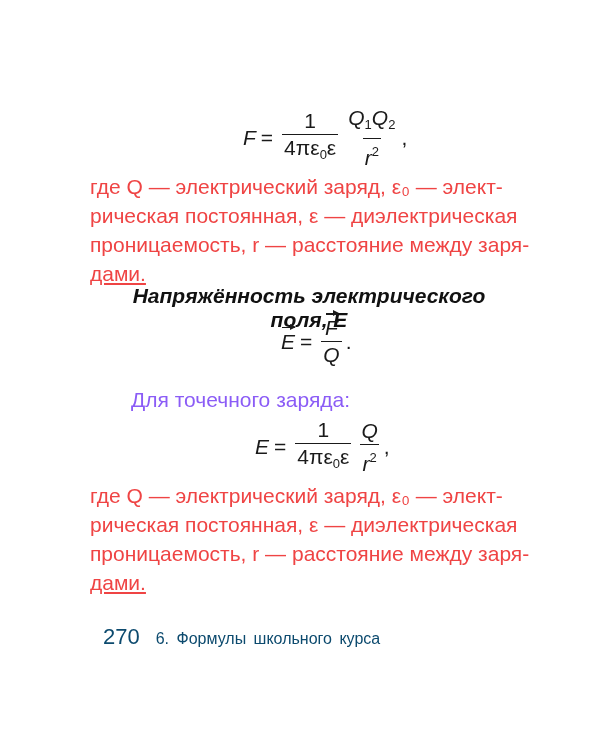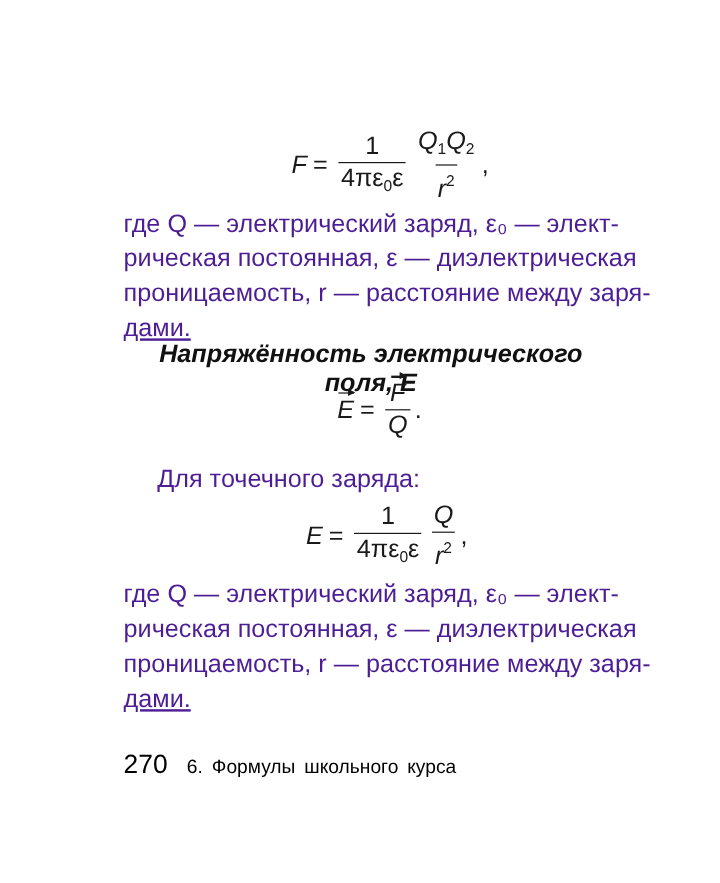--- a/index.html
+++ b/index.html
@@ -8,32 +8,32 @@
   .page { position: absolute; left: 0; top: 0; width: 600px; height: 736px; }
   .formula { position: absolute; display: flex; align-items: center;
              font-family: "Liberation Sans", sans-serif; font-size: 21px; color: #1a1a1a; }
   .it { font-style: italic; }
   .frac { display: inline-flex; flex-direction: column; align-items: center; margin: 0 4px; }
   .frac .num { padding: 0 2px 1px 2px; line-height: 24px; }
   .frac .den { padding: 1px 2px 0 2px; line-height: 24px; border-top: 1.5px solid #1a1a1a; text-align: center; }
   .sub { font-size: 13px; vertical-align: -4px; }
   .sup { font-size: 13px; vertical-align: 9px; }
   .eq { margin: 0 5px; }
-  .para { position: absolute; left: 103px; width: 412px; font-size: 21px; line-height: 29px;
-          text-align: justify; color: #4c1d95; }
+  .para { position: absolute; left: 90px; width: 412px; font-size: 21px; line-height: 29px;
+          text-align: justify; color: #ef4444; }
   .line { display: block; text-align-last: justify; white-space: nowrap; }
   .line.last { text-align-last: left; text-decoration: underline; }
   .heading { position: absolute; left: 103px; width: 412px; top: 284px; text-align: center;
              font-weight: bold; font-style: italic; font-size: 21px; color: #111; }
   .vec { position: relative; display: inline-block; }
   .vec::before { content: ""; position: absolute; left: 1px; right: 0; top: -3px; height: 1.5px; background:#1a1a1a; }
   .vec::after { content: ""; position: absolute; right: -1px; top: -6px; border-left: 6px solid #1a1a1a;
                 border-top: 3.5px solid transparent; border-bottom: 3.5px solid transparent; }
-  .intro { position: absolute; left: 131px; top: 388px; font-size: 21px; color: #4c1d95; }
-  .footer { position: absolute; left: 103px; top: 624px; display: flex; align-items: baseline; color: #000000; }
+  .intro { position: absolute; left: 131px; top: 388px; font-size: 21px; color: #8b5cf6; }
+  .footer { position: absolute; left: 103px; top: 624px; display: flex; align-items: baseline; color: #0c4a6e; }
   .pagenum { font-size: 22px; margin-right: 16px; }
   .chapter { font-size: 16px; word-spacing: 3px; text-align: right; }
 </style>
 </head>
 <body>
 
 <div class="page">
 
   <div class="formula" style="left:243px; top:106px;">
     <span class="it">F</span>

